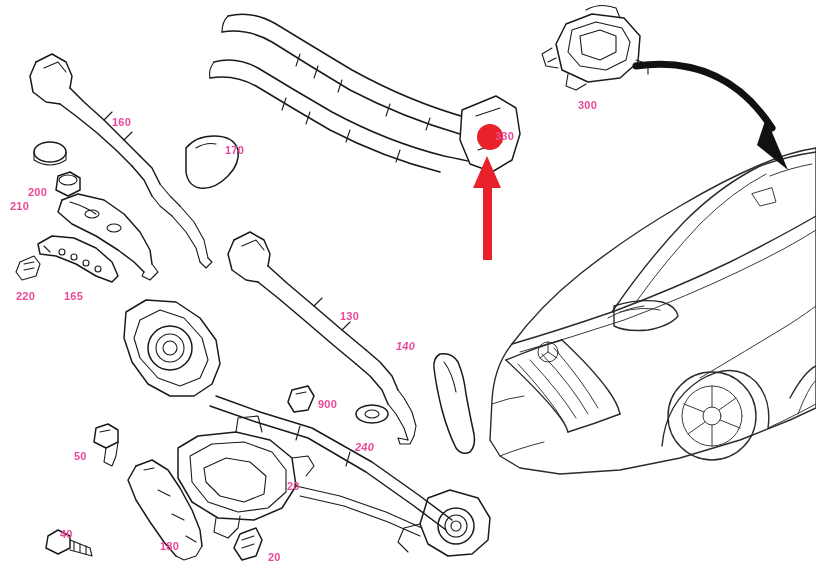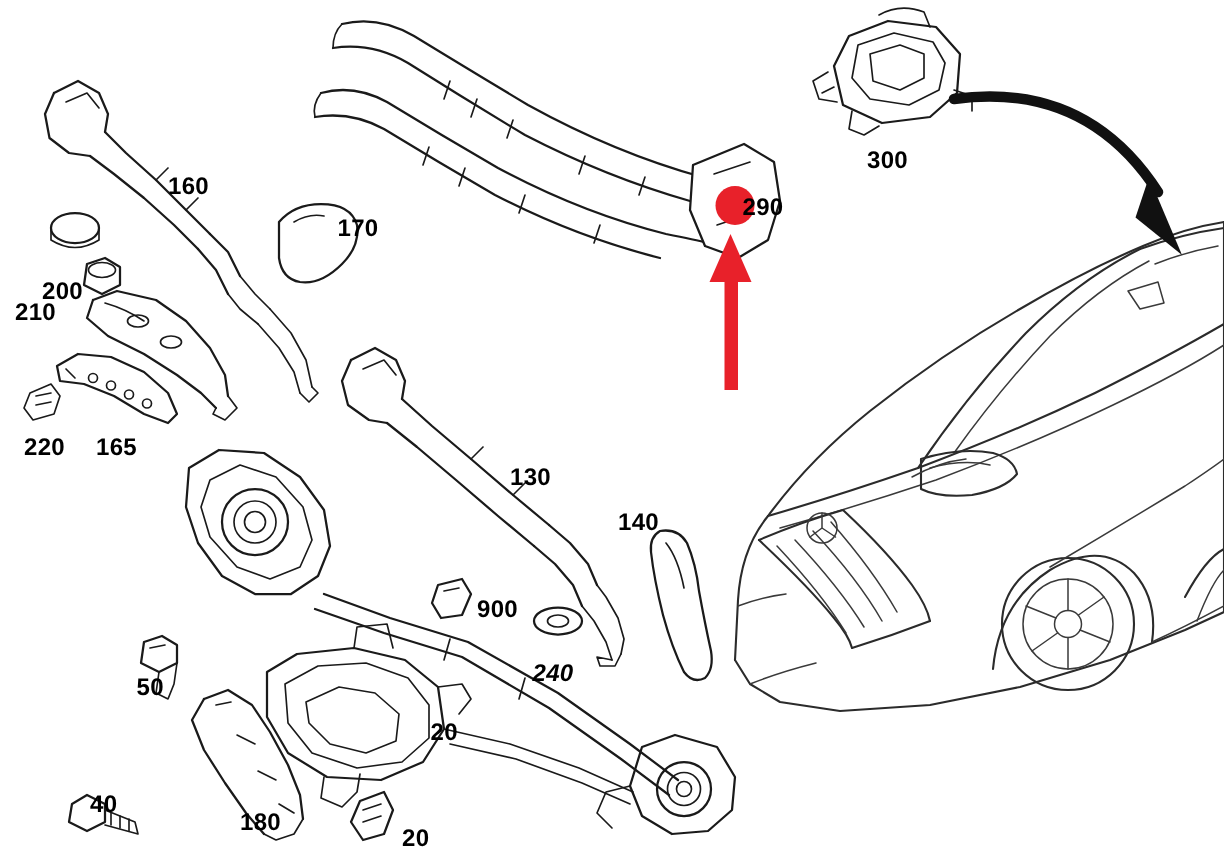--- a/index.html
+++ b/index.html
@@ -20,23 +20,23 @@
   #stage svg.layer {
     position: absolute;
     left: 0;
     top: 0;
     width: 816px;
     height: 578px;
   }
   .partnum {
     position: absolute;
     font-family: "Liberation Sans", sans-serif;
-    font-size: 16px;
+    font-size: 11px;
     font-weight: 700;
-    color: #000000;
+    color: #ec4899;
     white-space: nowrap;
     letter-spacing: 0.2px;
   }
   .ln {
     fill: none;
     stroke: #1a1a1a;
     stroke-width: 1.5;
     stroke-linecap: round;
     stroke-linejoin: round;
   }
@@ -326,28 +326,28 @@
       <circle class="highlight-dot" cx="490" cy="137" r="13"></circle>
       <rect class="arrow-red" x="483" y="182" width="9" height="78"></rect>
       <polygon class="arrow-red" points="487,156 473,188 501,188"></polygon>
     </g>
 
   </svg>
 
   <div class="partnum" style="left:112px; top:116px;">160</div>
   <div class="partnum" style="left:10px; top:152px;margin-top:48px;">210</div>
   <div class="partnum" style="left:225px; top:144px;">170</div>
-  <div class="partnum" style="left:495px; top:130px;">290</div>
+  <div class="partnum" style="left:495px; top:130px;">330</div>
   <div class="partnum" style="left:578px; top:99px;">300</div>
   <div class="partnum" style="left:28px; top:186px;text-align:center;">200</div>
   <div class="partnum" style="left:16px; top:290px;">220</div>
   <div class="partnum" style="left:64px; top:290px;">165</div>
   <div class="partnum" style="left:340px; top:310px;">130</div>
-  <div class="partnum" style="left:412px; top:340px;">140</div>
+  <div class="partnum" style="left:396px; top:340px;font-style:italic;">140</div>
   <div class="partnum" style="left:318px; top:398px;">900</div>
   <div class="partnum" style="left:355px; top:441px;font-style:italic;">240</div>
-  <div class="partnum" style="left:91px; top:450px;">50</div>
+  <div class="partnum" style="left:74px; top:450px;">50</div>
   <div class="partnum" style="left:60px; top:528px;">40</div>
   <div class="partnum" style="left:160px; top:540px;">180</div>
   <div class="partnum" style="left:287px; top:480px;">20</div>
   <div class="partnum" style="left:268px; top:551px;">20</div>
 
 </div>
 
 </body></html>

